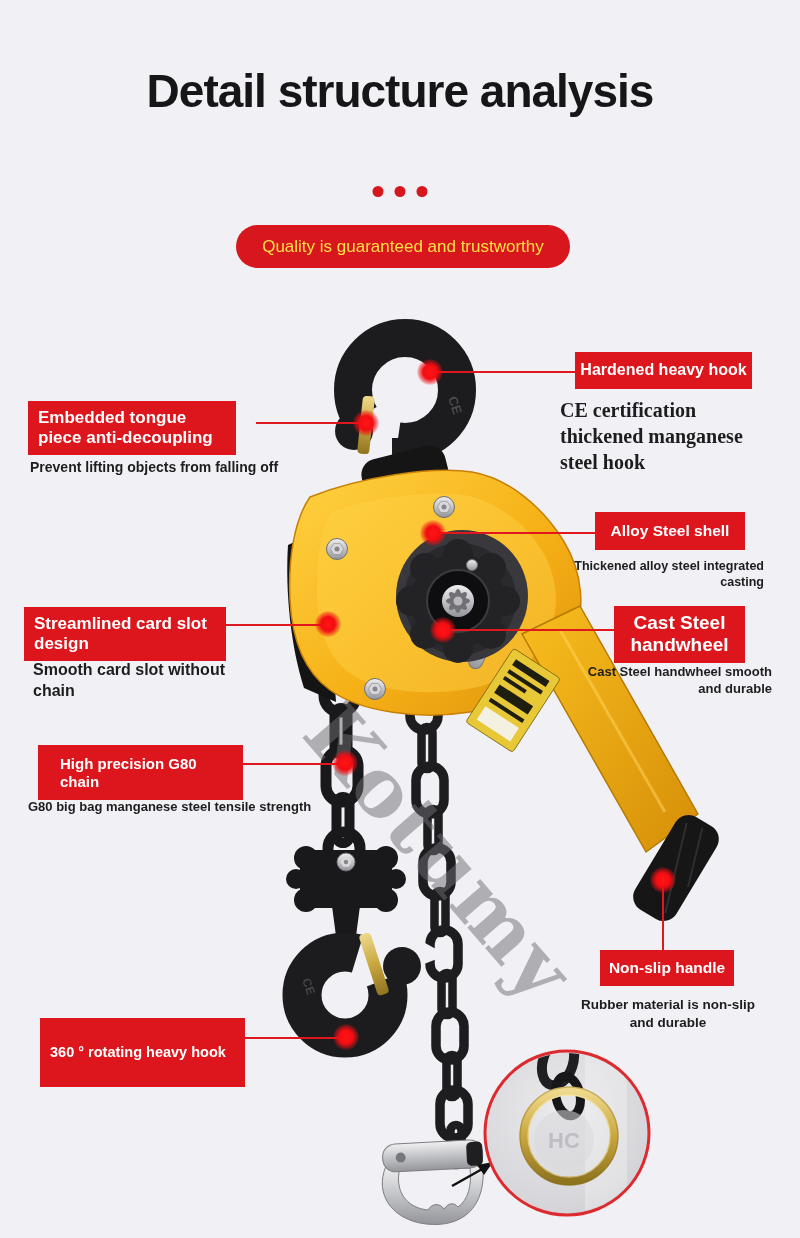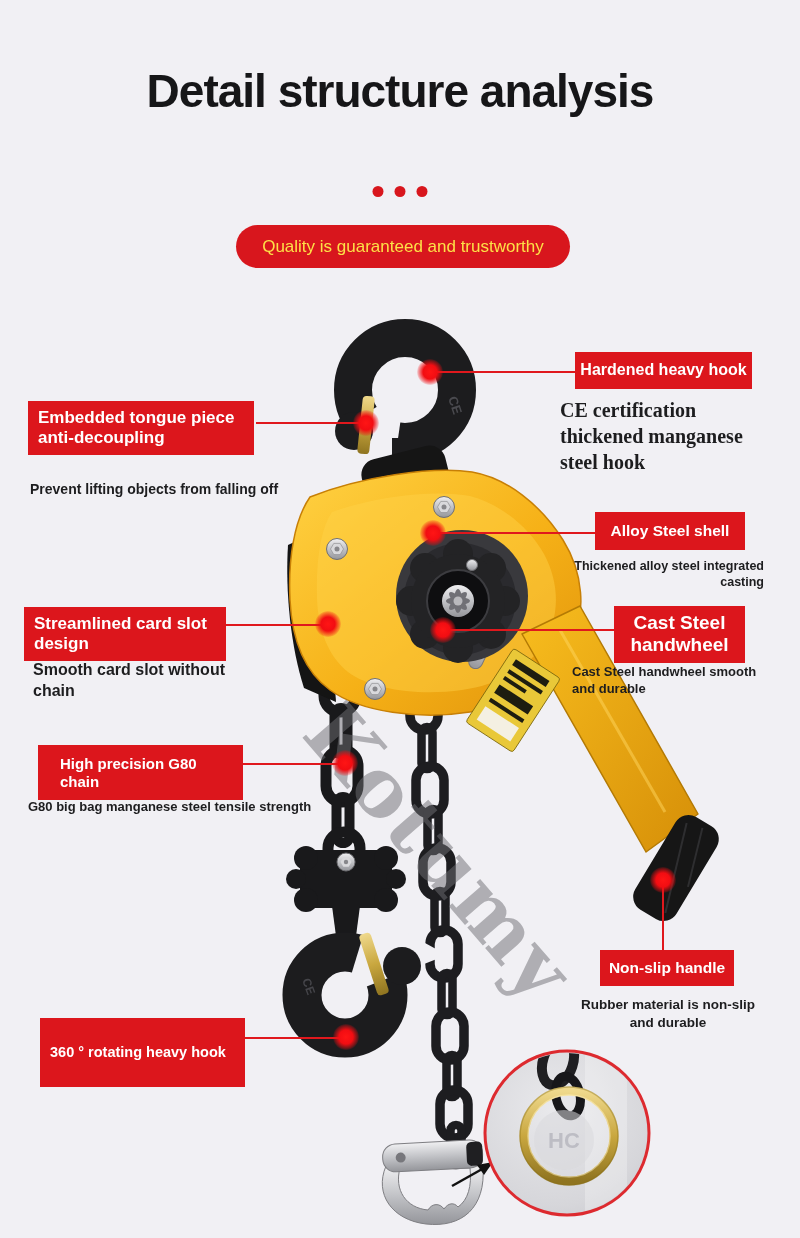--- a/index.html
+++ b/index.html
@@ -40,33 +40,33 @@
   #gd-wheel{left:430px;top:617px;}  #gd-chain{left:332px;top:750px;}
   #gd-handle{left:650px;top:867px;} #gd-hook360{left:333px;top:1024px;}
   
   .co-box{
     position:absolute;background:#dc161c;color:#ffffff;font-weight:bold;
     padding:7px 10px;line-height:1.18;box-sizing:border-box;z-index:3;
   }
   .co-sub{
     position:absolute;color:#1d1d1f;font-weight:bold;line-height:1.3;z-index:3;
   }
-  #co-tongue  {left:28px; top:401px; width:226px;font-size:17px;}
-  #sub-tongue {left:30px; top:480px; width:312px;font-size:14px;}
+  #co-tongue  {left:28px; top:401px; width:208px;font-size:17px;}
+  #sub-tongue {left:30px; top:458px; width:312px;font-size:14px;}
   #co-slot    {left:24px; top:607px; width:202px;font-size:17px;}
   #sub-slot   {left:33px; top:660px; width:200px;font-size:16px;}
   #co-chain   {left:38px; top:745px; width:205px;font-size:15px;padding:10px 22px;}
   #sub-chain  {left:28px; top:799px; width:318px;font-size:13px;}
   #co-hook360 {left:40px; top:1018px;width:205px;font-size:14.5px;padding:26px 10px;}
   #co-hardened{left:575px;top:352px; width:177px;font-size:16px;text-align:center;padding:9px 4px;}
   #sub-hardened{left:560px;top:397px;width:210px;font-size:20px;font-family:Liberation Serif, serif;}
   #co-shell   {left:595px;top:512px; width:150px;font-size:15.5px;text-align:center;padding:10px 4px;}
   #sub-shell  {left:552px;top:558px; width:212px;font-size:12.5px;text-align:right;}
   #co-wheel   {left:614px;top:606px; width:131px;font-size:19px;text-align:center;padding:6px 4px;}
-  #sub-wheel  {left:572px;top:664px; width:200px;font-size:13px;text-align:left;}
+  #sub-wheel  {left:572px;top:664px; width:200px;font-size:13px;text-align:right;}
   #co-handle  {left:600px;top:950px; width:134px;font-size:15.5px;text-align:center;padding:9px 4px;}
   #sub-handle {left:570px;top:996px; width:196px;font-size:13.5px;text-align:center;}
   
   #hoist-svg{position:absolute;left:0;top:0;z-index:1;}
 </style>
 </head>
 <body>
 
 <svg id="hoist-svg" width="800" height="1238" viewBox="0 0 800 1238" xmlns="http://www.w3.org/2000/svg">
   <defs>

